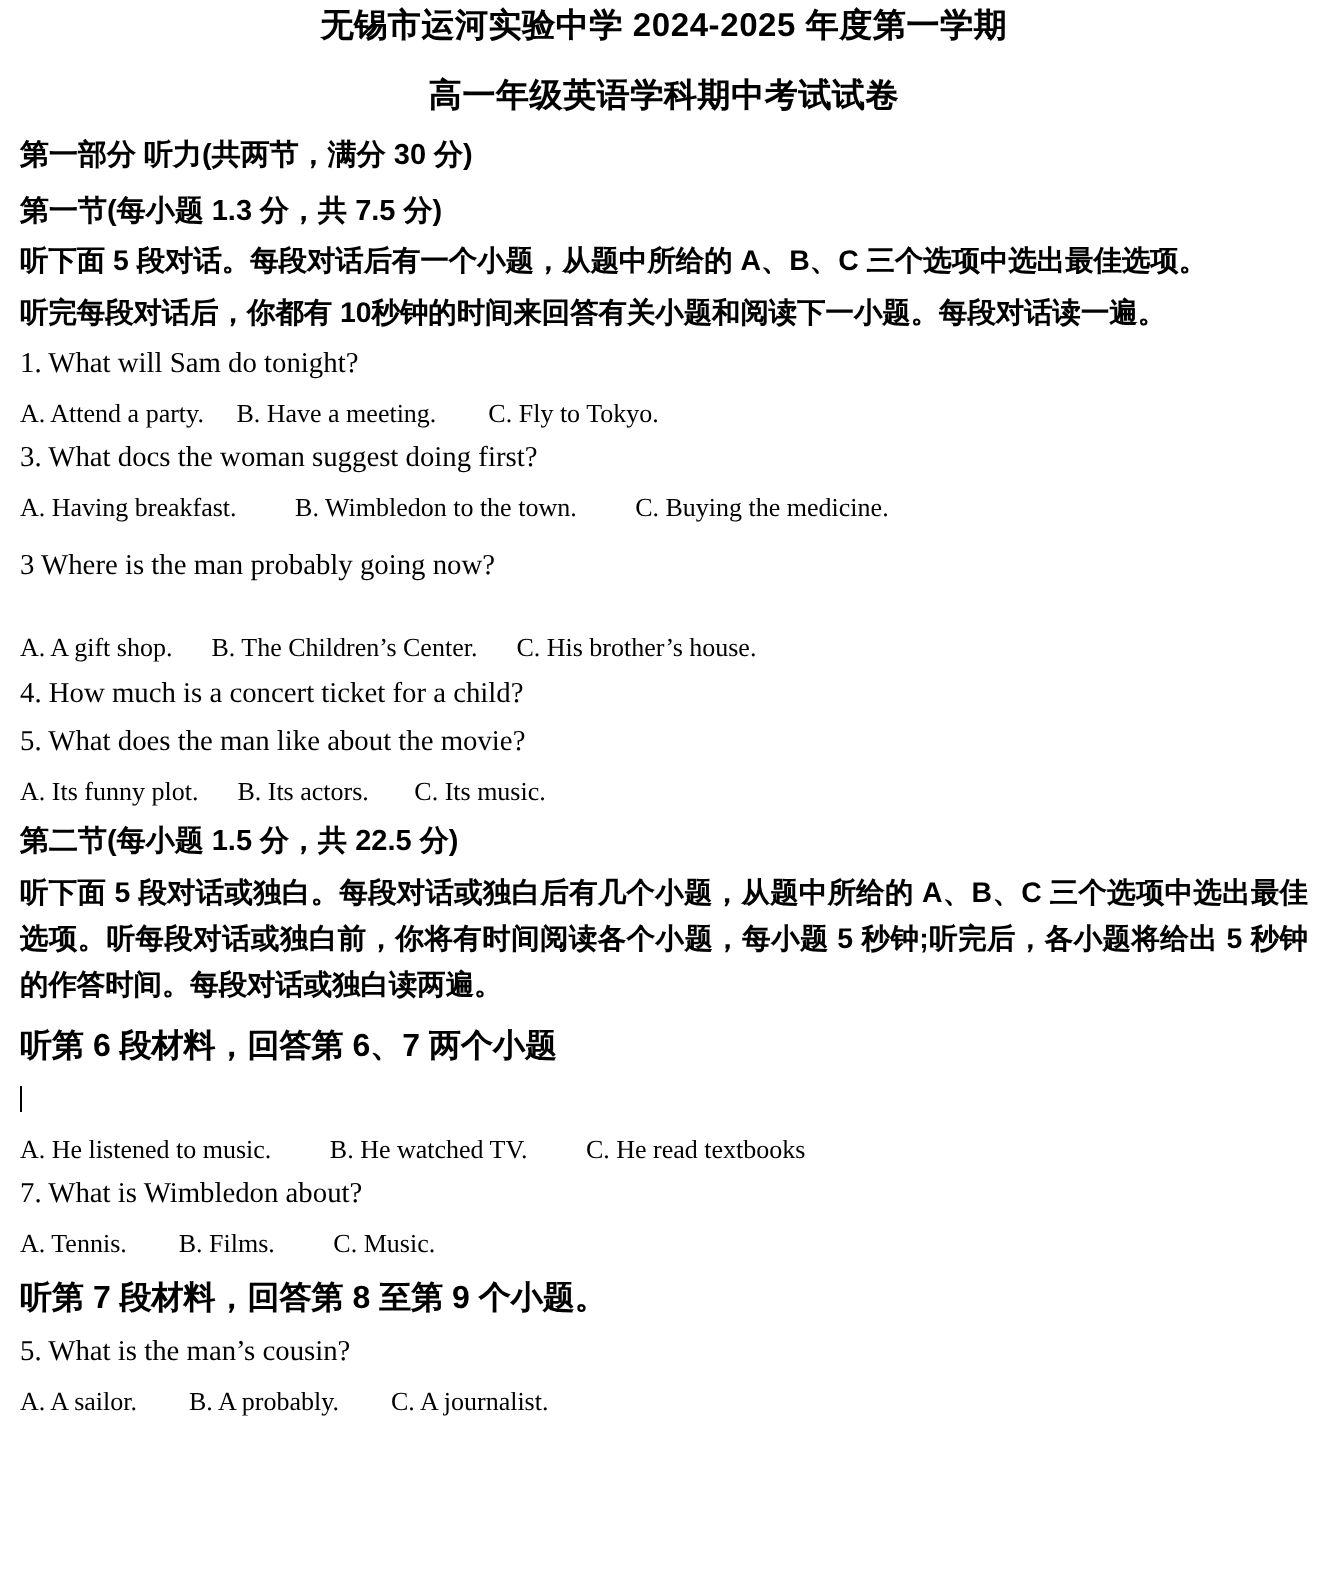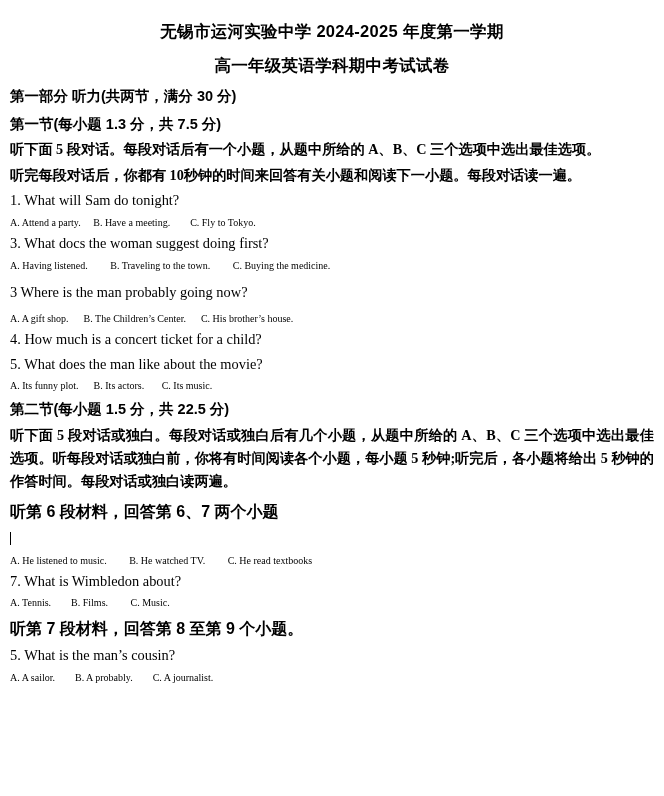--- a/index.html
+++ b/index.html
@@ -11,21 +11,21 @@
     width: 664px;
     height: 796px;
     font-family: "Liberation Serif", serif;
     color: #000000;
     overflow: hidden;
   }
   .page {
     width: 664px;
     height: 796px;
     box-sizing: border-box;
-    padding: 20px 10px 0 10px;
+    padding: 2px 10px 0 10px;
     position: relative;
   }
   .title-line {
     text-align: center;
     font-family: "Liberation Sans", sans-serif;
     font-weight: bold;
     font-size: 16.5px;
     letter-spacing: 0.3px;
     line-height: 1.45;
     margin: 0 0 2px 0;
@@ -36,44 +36,44 @@
     font-family: Liberation Serif, serif;
   }
   .heading {
     font-family: "Liberation Sans", sans-serif;
     font-weight: bold;
     font-size: 14.5px;
     line-height: 1.5;
     margin: 6px 0 2px 0;
   }
   .instr {
-    font-family: Liberation Serif, serif;
+    font-family: Liberation Sans, sans-serif;
     font-weight: bold;
     font-size: 14.2px;
     line-height: 1.62;
     margin: 3px 0 1px 0;
     text-align: justify;
   }
   .q {
     font-size: 14.4px;
     line-height: 1.5;
     margin: 3px 0 0 0;
   }
   .opts {
-    font-size: 10px;
+    font-size: 13px;
     line-height: 1.5;
     margin: 3px 0 0 0;
     white-space: pre;
     font-family: Liberation Serif, serif;
   }
   .q.spaced {
     margin-top: 9px;
   }
   .opts.spaced-below {
-    margin-top: 8px;
+    margin-top: 20px;
   }
   .caret {
     display: inline-block;
     width: 1px;
     height: 13px;
     background: #000;
     vertical-align: -2px;
     margin-left: 0px;
   }
   .sub-head {
@@ -96,21 +96,21 @@
 
   <div class="heading">第一节(每小题 1.3 分，共 7.5 分)</div>
 
   <div class="instr">听下面 5 段对话。每段对话后有一个小题，从题中所给的 A、B、C 三个选项中选出最佳选项。</div>
   <div class="instr">听完每段对话后，你都有 10秒钟的时间来回答有关小题和阅读下一小题。每段对话读一遍。</div>
 
   <div class="q">1. What will Sam do tonight?</div>
   <div class="opts">A. Attend a party.     B. Have a meeting.        C. Fly to Tokyo.</div>
 
   <div class="q">3. What docs the woman suggest  doing first?</div>
-  <div class="opts">A. Having listened.         B. Traveling to the town.         C. Buying the medicine.</div>
+  <div class="opts">A. Having breakfast.         B. Wimbledon to the town.         C. Buying the medicine.</div>
 
   <div class="q spaced">3  Where is the man probably going now?</div>
   <div class="opts spaced-below">A. A gift shop.      B. The Children’s Center.      C. His brother’s house.</div>
 
   <div class="q">4. How much is a concert ticket for a child?</div>
 
   <div class="q">5. What does the man like about the movie?</div>
   <div class="opts">A. Its funny plot.      B. Its actors.       C. Its music.</div>
 
   <div class="heading">第二节(每小题 1.5 分，共 22.5 分)</div>

